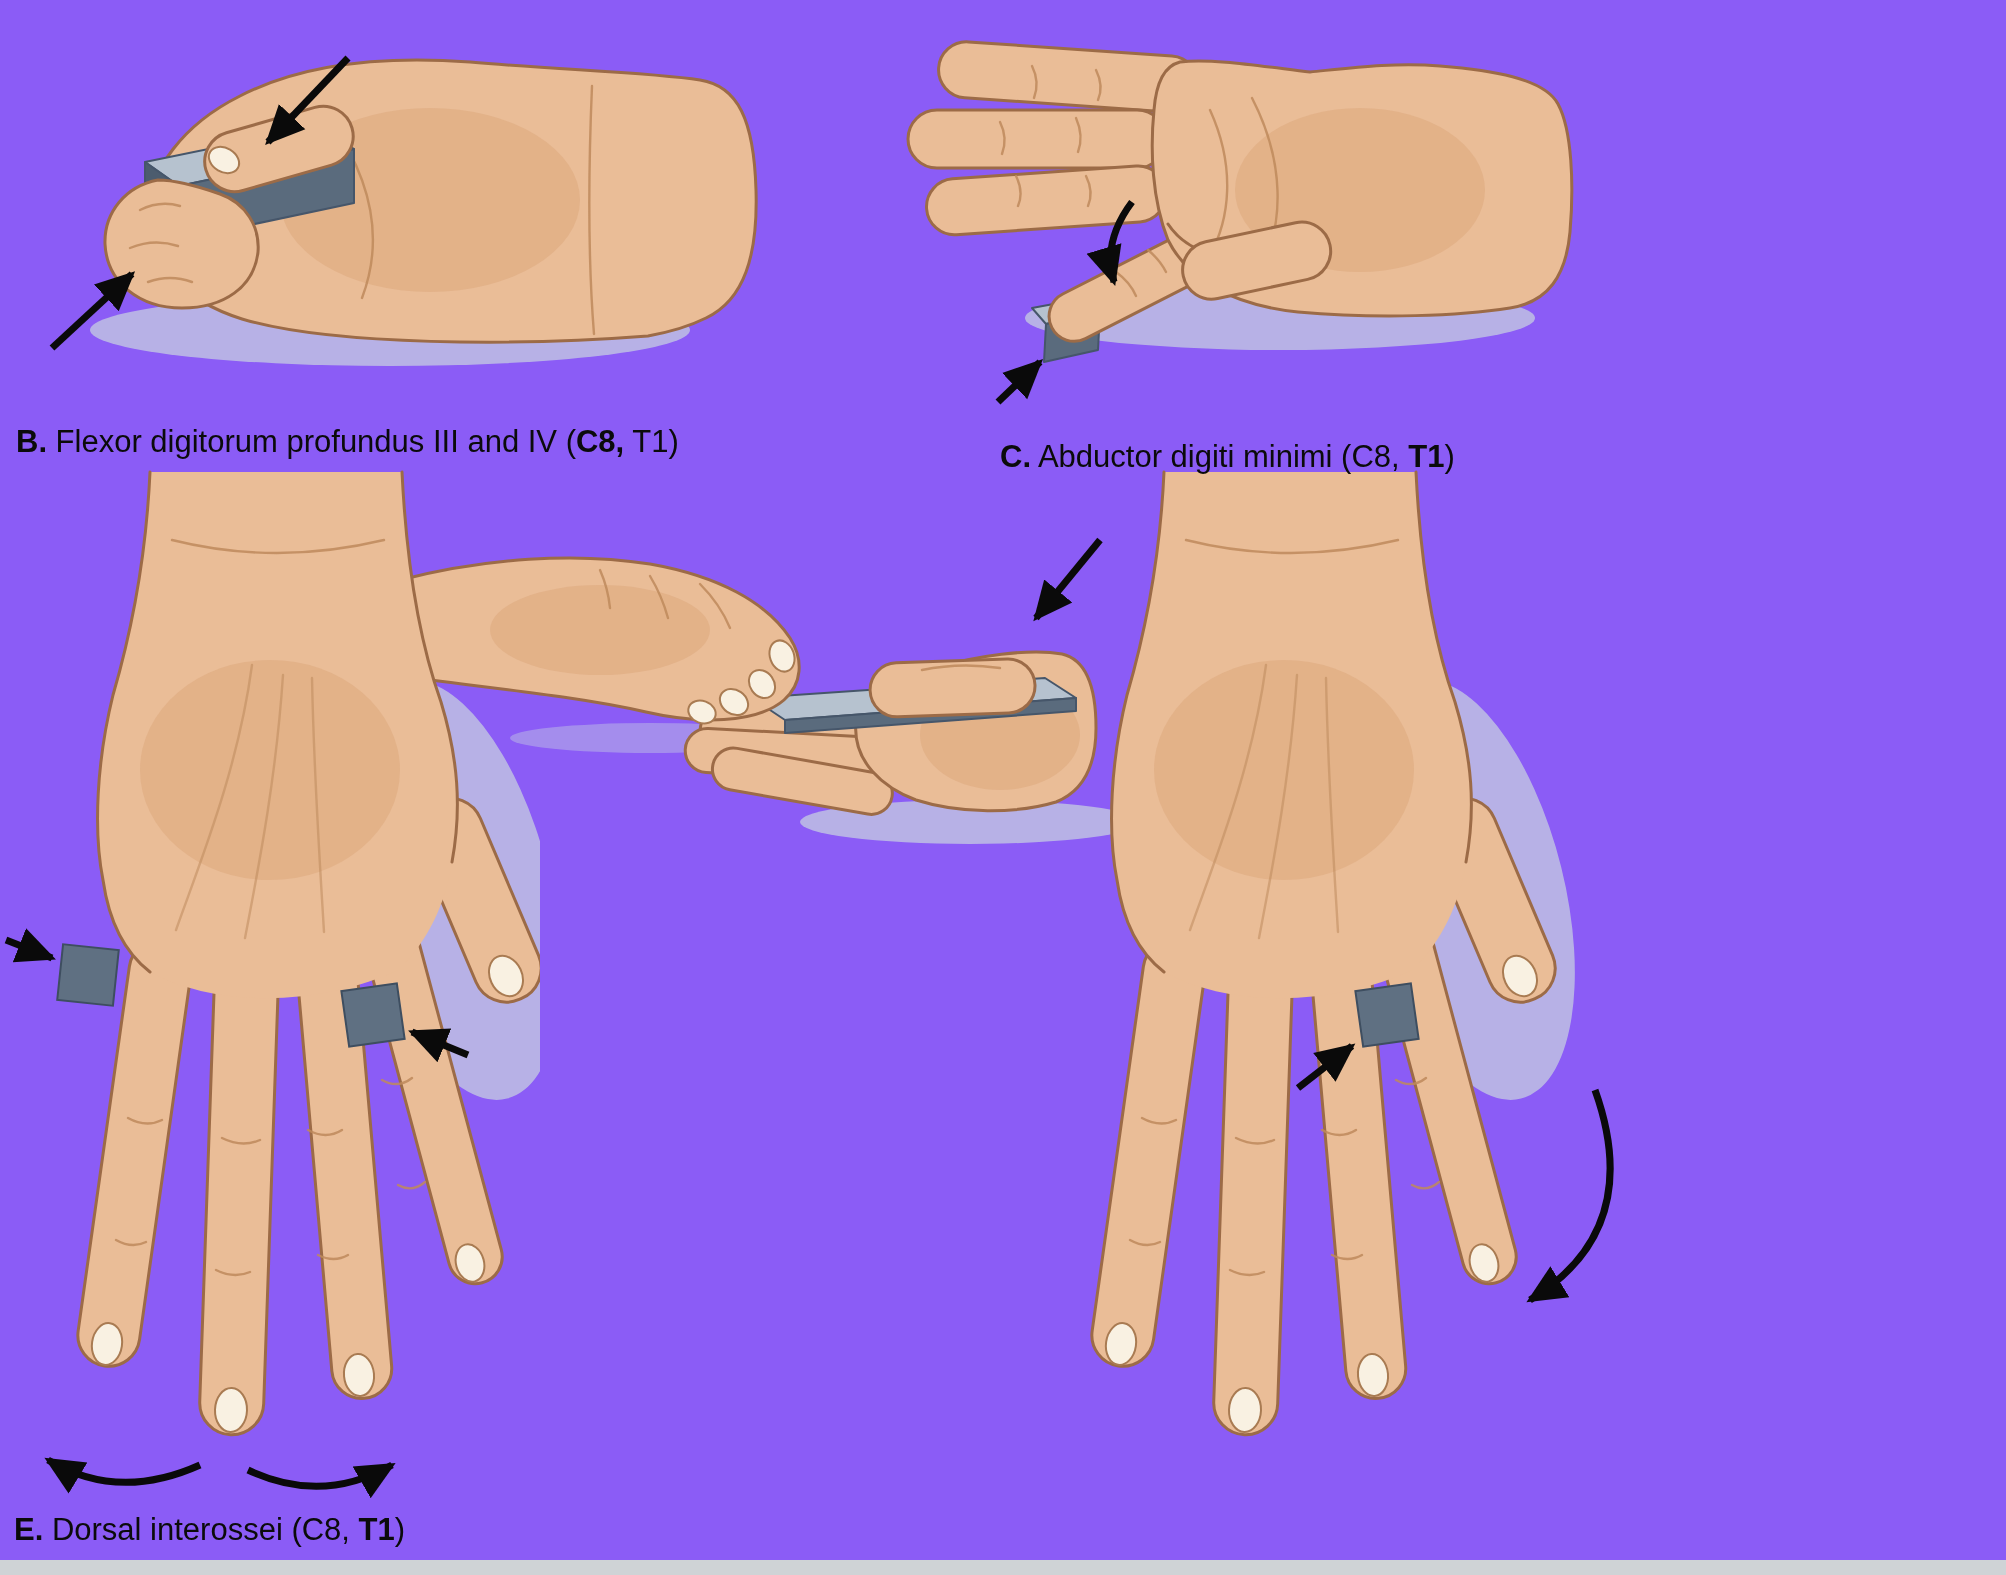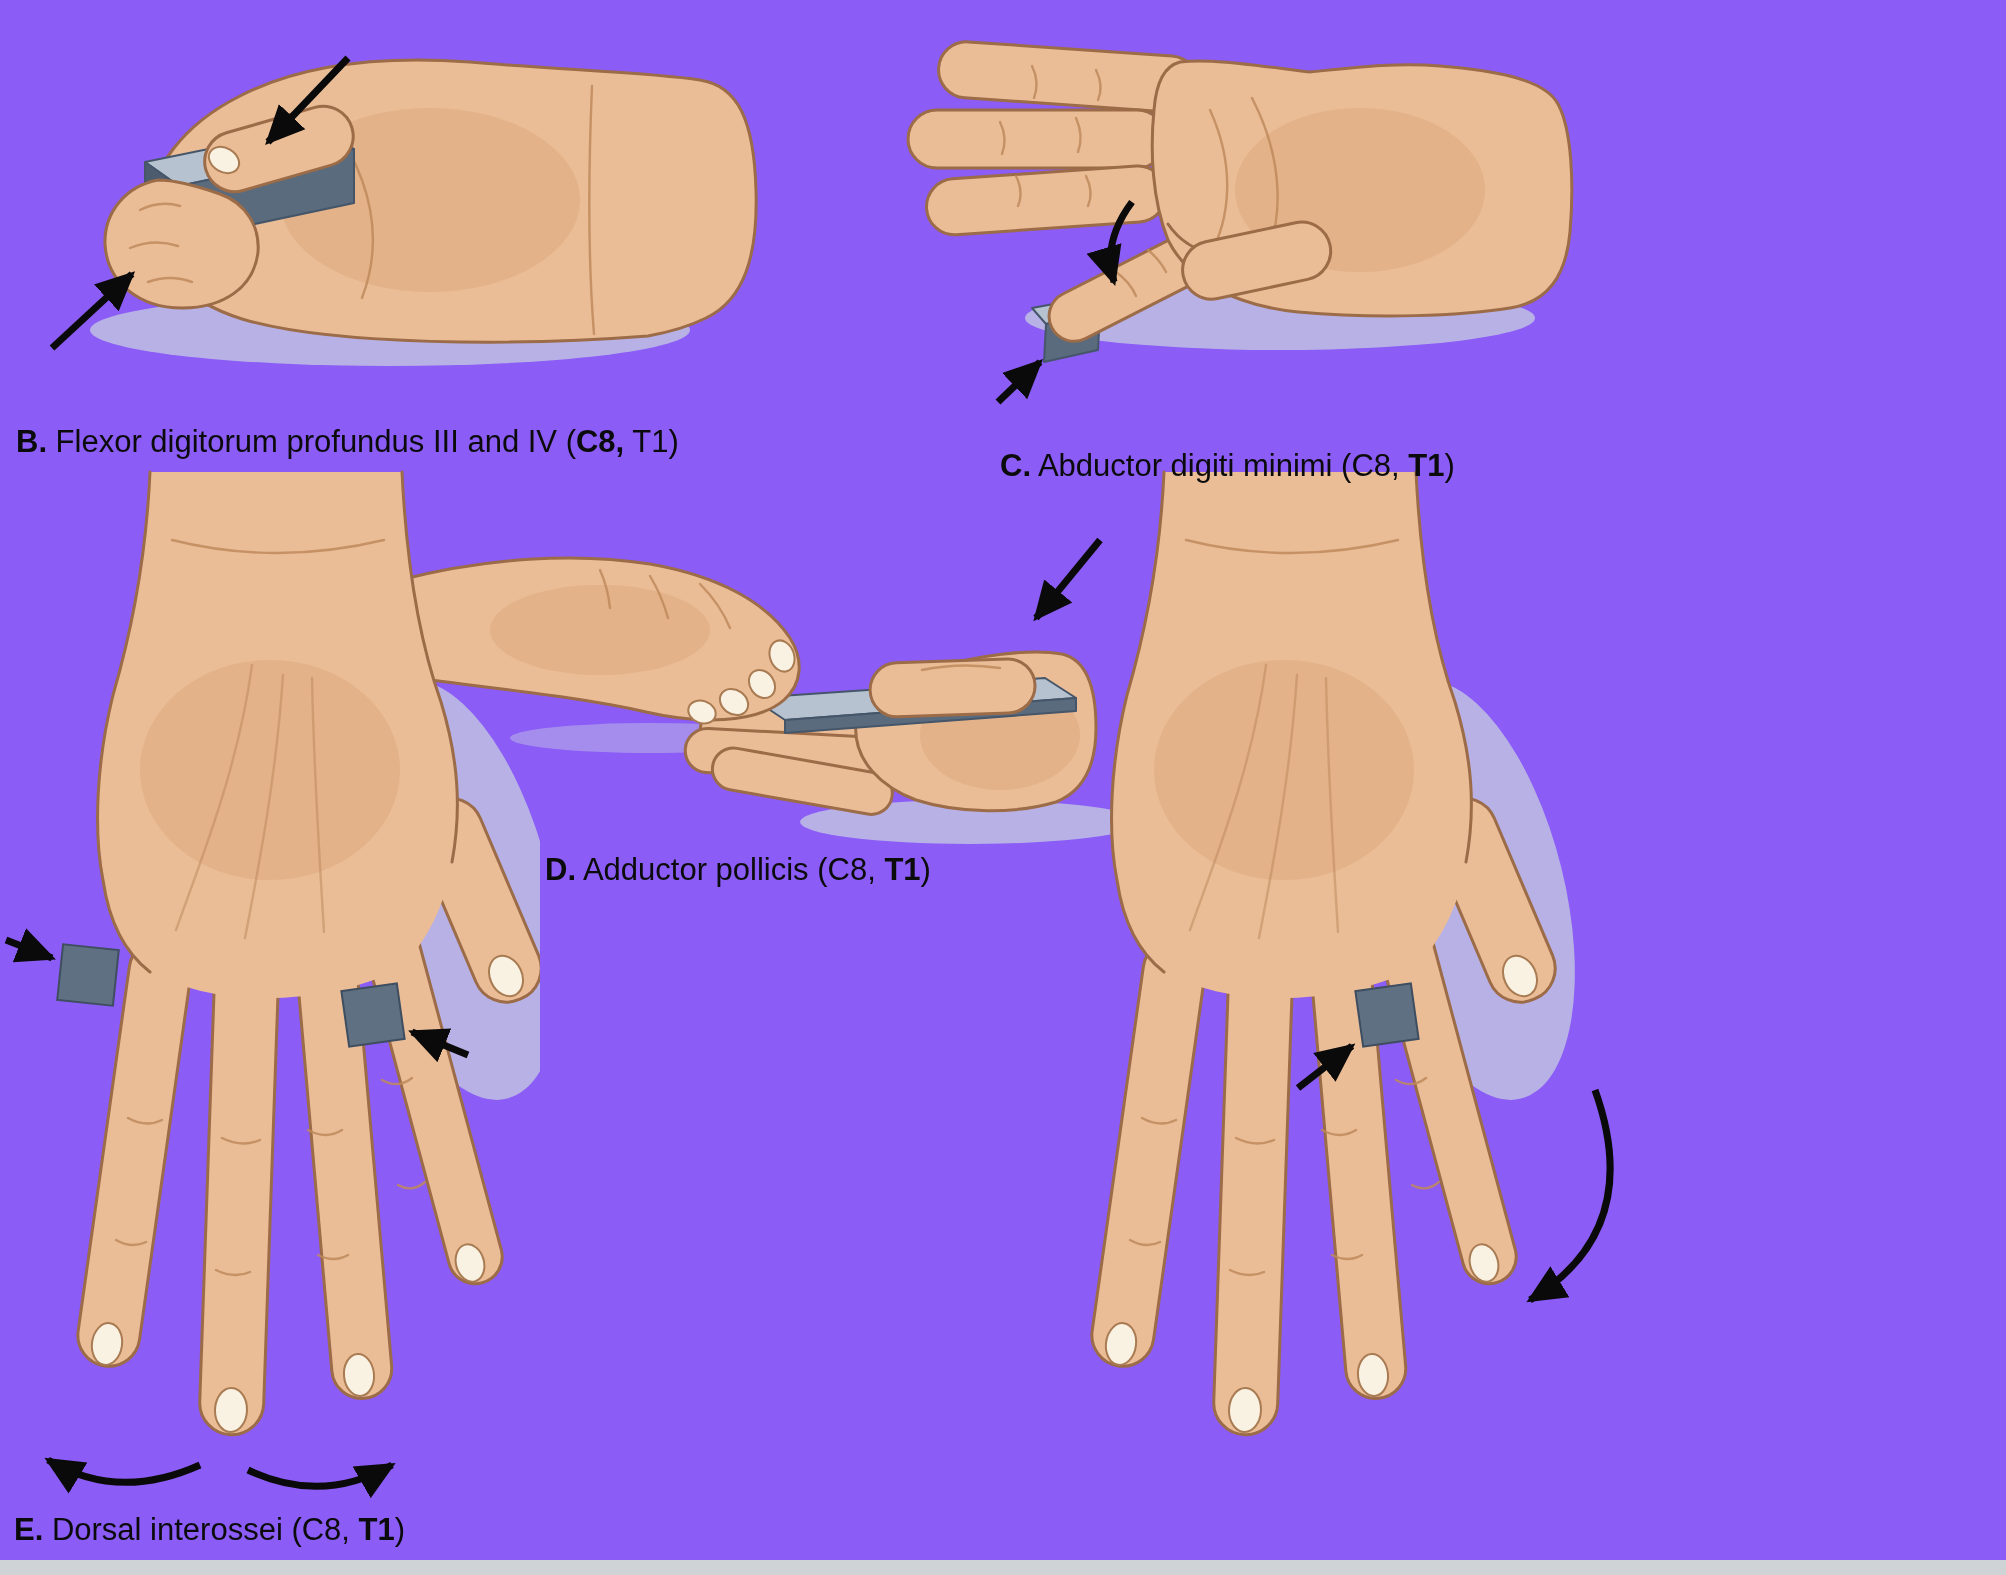--- a/index.html
+++ b/index.html
@@ -196,21 +196,20 @@
       </marker>
     </defs>
     <use href="#hand-shape-e" transform="translate(-46 0)"></use>
     <rect class="blockflat" x="299" y="517" width="56" height="56" transform="rotate(-8 327 545)"></rect>
     <path class="arrow" marker-end="url(#mF)" d="M 238,618 L 292,576"></path>
     <path class="arrow" marker-end="url(#mF)" d="M 535,620 Q 585,760 470,830"></path>
   </svg>
 
   <div class="caption" style="left:16px;top:424px"><b>B.</b><span> Flexor digitorum profundus III and IV (</span><b>C8,</b><span> T1)</span></div>
 
-  <div class="caption" style="left:1000px;top:448px"><b>C.</b><span> Abductor digiti minimi (C8, </span><b>T1</b><span>)</span></div>
-
-  <div class="caption" style="left:545px;top:852px"><b>D.</b><span> Adductor pollicis (C8, </span><b>T1</b><span>)</span></div>
+  <div class="caption" style="left:1000px;top:439px"><b>C.</b><span> Abductor digiti minimi (C8, </span><b>T1</b><span>)</span></div>
+
 
   <div class="caption" style="left:14px;top:1512px"><b>E.</b><span> Dorsal interossei (C8, </span><b>T1</b><span>)</span></div>
 
 
   <div class="edgestrip"></div>
 </div>
 
 </body></html>

